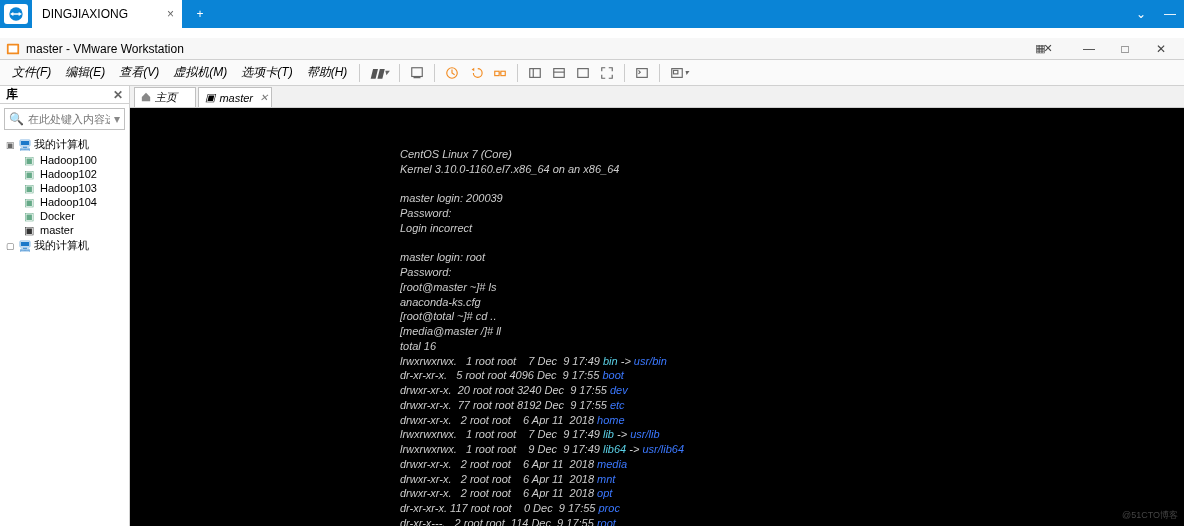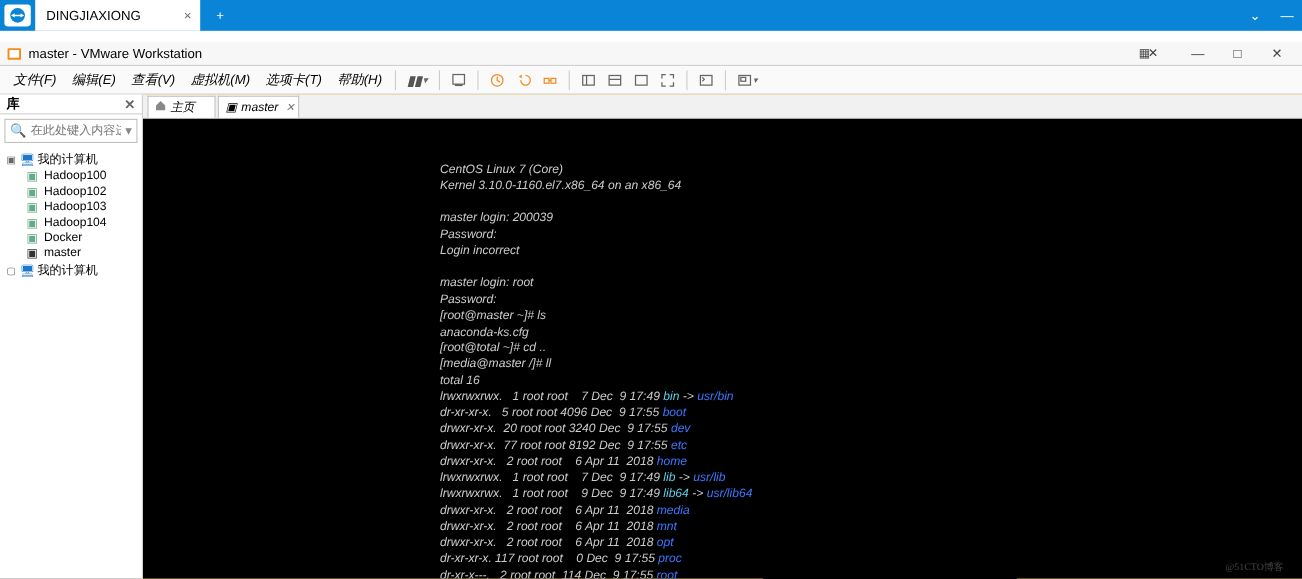--- a/index.html
+++ b/index.html
@@ -53,21 +53,21 @@
 .tabbar { height: 22px; display: flex; align-items: flex-end; background: #f1f1f1; border-bottom: 1px solid #d0d0d0; padding-left: 4px; gap: 2px; }
 .ctab { height: 20px; padding: 0 18px 0 6px; border: 1px solid #c0c0c0; border-bottom: none; background: #fff; display: flex; align-items: center; gap: 4px; position: relative; font-size: 11px; }
 .ctab .cx { position: absolute; right: 3px; font-size: 10px; color: #777; }
 .ctab.home svg { width: 10px; height: 10px; }
 
 
 .terminal { flex: 1; background: #000; color: #ccc; font-family: "Consolas", "Courier New", monospace; font-size: 11px; line-height: 1.25; padding: 40px 0 0 270px; white-space: pre; overflow: hidden; }
 .terminal .cyan { color: #5ad0e6; }
 .terminal .blue { color: #3b78ff; }
 
-.watermark { position: absolute; right: 17px; bottom: 4px; font-size: 9px; color: #444; font-family: Liberation Serif, serif; }
+.watermark { position: absolute; right: 6px; bottom: 4px; font-size: 9px; color: #444; }
 </style>
 </head>
 <body>
 
 <div class="top-bar">
   <div class="logo">
     <svg viewBox="0 0 24 24">
         <circle cx="12" cy="12" r="10" fill="#0a84d6"></circle>
         <path d="M3 12l5-3v2h8v-2l5 3-5 3v-2H8v2z" fill="#fff"></path>
       </svg>

